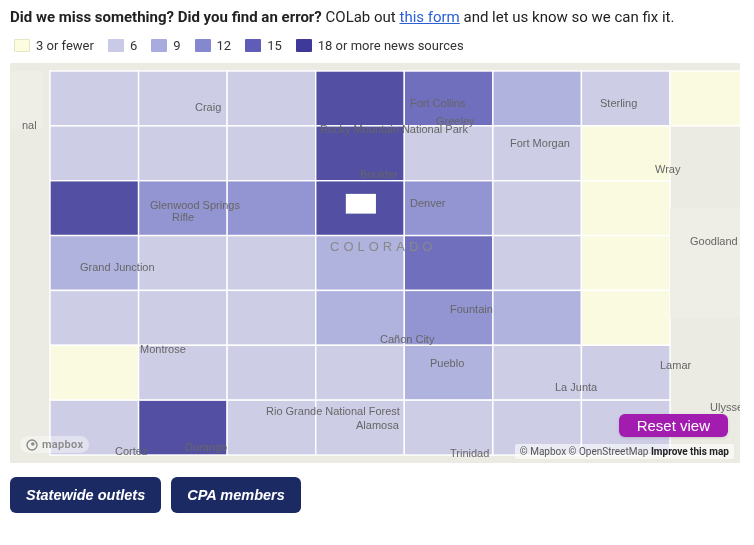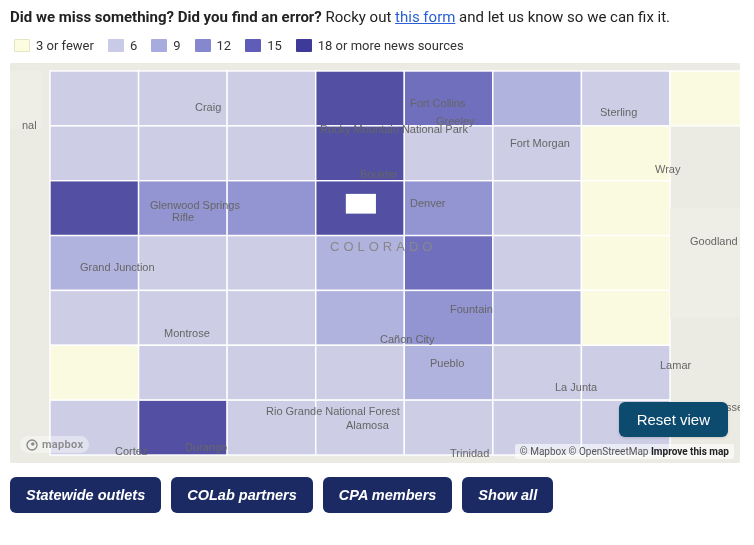--- a/index.html
+++ b/index.html
@@ -47,25 +47,25 @@
   height: 400px;
   overflow: hidden;
   background: #f2efe9;
   border-radius: 2px;
 }
 .map-svg { position:absolute; inset:0; width:100%; height:100%; }
 .reset-btn {
   position: absolute;
   right: 12px;
   bottom: 26px;
-  background:#0c4a6e;
+  background:#a21caf;
   color:#fff;
   border:none;
   border-radius:6px;
-  padding:9px 18px;
+  padding:3px 18px;
   font-size:15px;
   font-weight:500;
   cursor:pointer;
   box-shadow:0 1px 3px rgba(0,0,0,.15);
 }
 .mapbox-logo {
   position:absolute;
   left:10px; bottom:10px;
   font-size:11px;
   color:#8a8a8a;
@@ -115,21 +115,21 @@
   font-size:14.5px;
   font-weight:600;
   cursor:pointer;
   font-style:italic;
 }
 </style>
 </head>
 <body>
 
 <div class="header-line">
-  <span class="bold">Did we miss something? Did you find an error?</span><span> Rocky out </span><a href="#">this form</a><span> and let us know so we can fix it.</span>
+  <span class="bold">Did we miss something? Did you find an error?</span><span> COLab out </span><a href="#">this form</a><span> and let us know so we can fix it.</span>
 </div>
 
 <div class="legend">
 <span class="swatch sw0"></span>
     <span class="label">3 or fewer</span>
     <span class="swatch sw1"></span>
     <span class="label">6</span>
     <span class="swatch sw2"></span>
     <span class="label">9</span>
     <span class="swatch sw3"></span>
@@ -198,38 +198,38 @@
       </g>
     <rect x="-12" y="8" width="44" height="58" fill="#efeee6" stroke="none"></rect>
     <rect x="660" y="145" width="80" height="110" fill="#efeee6"></rect>
   </svg>
 
   <div class="map-label state-label" style="left:320px;top:176px">COLORADO</div>
 
   <div id="city-labels">
       <div class="map-label" style="left: 400px; top: 34px;">Fort Collins</div>
       <div class="map-label" style="left: 426px; top: 52px;">Greeley</div>
-      <div class="map-label" style="left: 590px; top: 43px;">Sterling</div>
+      <div class="map-label" style="left: 590px; top: 34px;">Sterling</div>
       <div class="map-label" style="left: 500px; top: 74px;">Fort Morgan</div>
       <div class="map-label" style="left: 645px; top: 100px; text-align: right;">Wray</div>
       <div class="map-label" style="left: 350px; top: 105px;">Boulder</div>
       <div class="map-label" style="left: 400px; top: 134px;">Denver</div>
       <div class="map-label" style="left: 140px; top: 136px;">Glenwood Springs</div>
       <div class="map-label" style="left: 162px; top: 148px;">Rifle</div>
       <div class="map-label" style="left: 70px; top: 198px;">Grand Junction</div>
       <div class="map-label" style="left: 185px; top: 38px;">Craig</div>
       <div class="map-label" style="left: 310px; top: 60px;">Rocky Mountain National Park</div>
-      <div class="map-label" style="left: 130px; top: 264px; margin-left: 24px;">Montrose</div>
+      <div class="map-label" style="left: 130px; top: 280px;">Montrose</div>
       <div class="map-label" style="left: 440px; top: 240px;">Fountain</div>
       <div class="map-label" style="left: 370px; top: 270px;">Cañon City</div>
       <div class="map-label" style="left: 420px; top: 294px;">Pueblo</div>
       <div class="map-label" style="left: 545px; top: 318px;">La Junta</div>
       <div class="map-label" style="left: 650px; top: 296px;">Lamar</div>
       <div class="map-label" style="left: 700px; top: 338px;">Ulysses</div>
-      <div class="map-label" style="left: 336px; top: 356px;">Alamosa</div>
+      <div class="map-label" style="left: 346px; top: 356px;">Alamosa</div>
       <div class="map-label" style="left: 175px; top: 378px;">Durango</div>
       <div class="map-label" style="left: 105px; top: 382px;">Cortez</div>
       <div class="map-label" style="left: 256px; top: 342px;">Rio Grande National Forest</div>
       <div class="map-label" style="left: 680px; top: 172px;">Goodland</div>
       <div class="map-label" style="left: 440px; top: 384px;">Trinidad</div>
       <div class="map-label" style="left: 12px; top: 56px;">nal</div>
     </div>
 
   <button class="reset-btn">Reset view</button>
 
@@ -243,16 +243,14 @@
 
   <div class="attribution">
     <span>© Mapbox</span>
     <span>© OpenStreetMap</span>
     <span class="improve">Improve this map</span>
   </div>
 </div>
 
 <div class="filters">
 <button class="filter-btn">Statewide outlets</button>
-    <button class="filter-btn">COLab partners</button>
     <button class="filter-btn">CPA members</button>
-    <button class="filter-btn">Show all</button>
   </div>
 
 </body></html>

